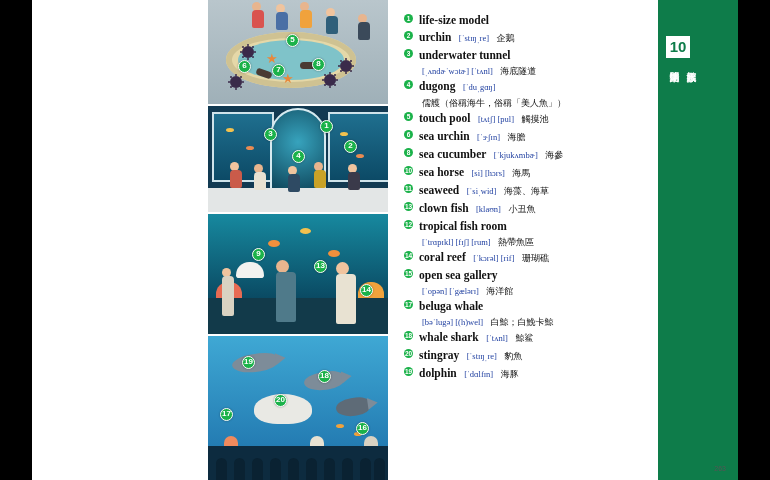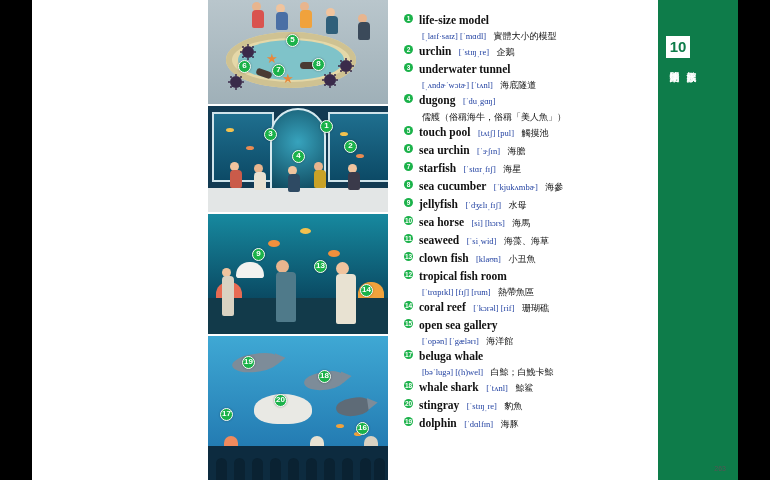--- a/index.html
+++ b/index.html
@@ -364,24 +364,20 @@
       <div class="marker" style="left:12px; top:72px;">17</div>
       <div class="marker" style="left:148px; top:86px;">16</div>
     </div>
   </div>
 
   <div id="vocab">
 
     <div class="entry">
       <span class="bullet">1</span>
       <span class="word">life-size model</span>
-      <span class="sub">
-        <span class="ipa">[ˌlaɪf·saɪz] [ˈmɑdl]</span>
-        <span class="zh">實體大小的模型</span>
-      </span>
     </div>
 
     <div class="entry">
       <span class="bullet">2</span>
       <span class="word">urchin</span>
       <span class="ipa">[ˈstɪŋˌre]</span>
       <span class="zh">企鵝</span>
     </div>
 
     <div class="entry">
@@ -409,40 +405,28 @@
       <span class="zh">觸摸池</span>
     </div>
 
     <div class="entry">
       <span class="bullet">6</span>
       <span class="word">sea urchin</span>
       <span class="ipa">[ˈɝʃɪn]</span>
       <span class="zh">海膽</span>
     </div>
 
-    <div class="entry">
-      <span class="bullet">7</span>
-      <span class="word">starfish</span>
-      <span class="ipa">[ˈstɑrˌfɪʃ]</span>
-      <span class="zh">海星</span>
-    </div>
 
     <div class="entry">
       <span class="bullet">8</span>
       <span class="word">sea cucumber</span>
       <span class="ipa">[ˈkjukʌmbɚ]</span>
       <span class="zh">海參</span>
     </div>
 
-    <div class="entry">
-      <span class="bullet">9</span>
-      <span class="word">jellyfish</span>
-      <span class="ipa">[ˈdʒɛlɪˌfɪʃ]</span>
-      <span class="zh">水母</span>
-    </div>
 
     <div class="entry">
       <span class="bullet">10</span>
       <span class="word">sea horse</span>
       <span class="ipa">[si] [hɔrs]</span>
       <span class="zh">海馬</span>
     </div>
 
     <div class="entry">
       <span class="bullet">11</span>

